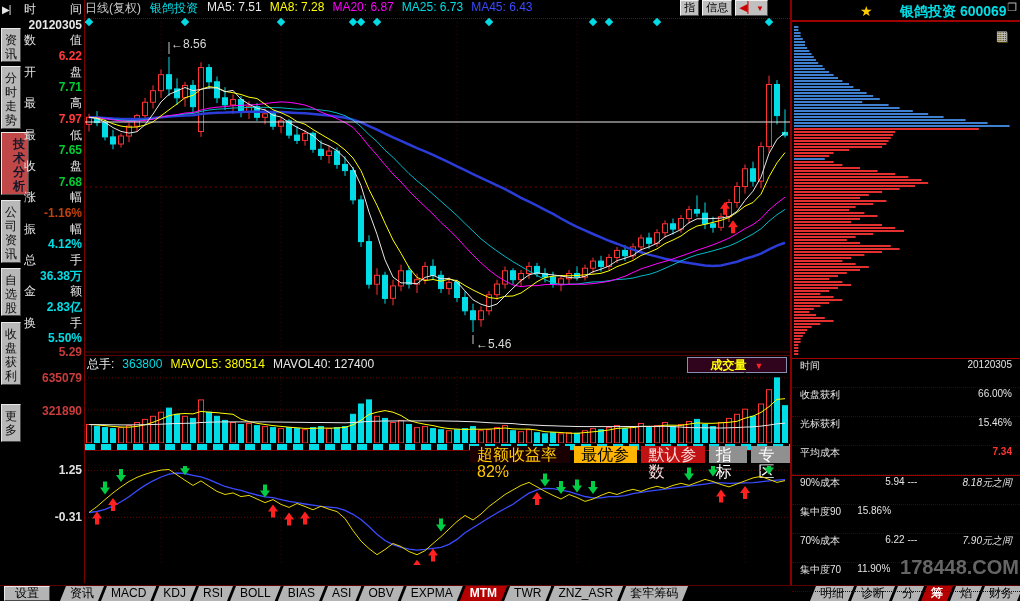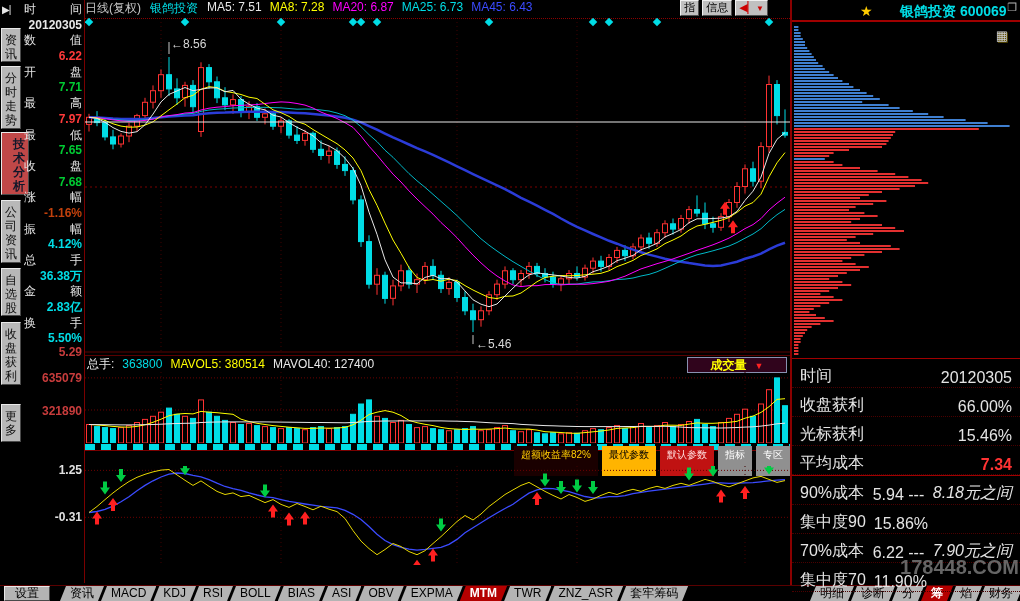--- a/index.html
+++ b/index.html
@@ -29,21 +29,21 @@
   #vol-header{position:absolute;left:85px;top:355px;width:705px;height:16px;display:flex;gap:8px;
               align-items:center;border-top:1px solid #5a0000;white-space:nowrap;}
   #vol-selector{position:absolute;right:3px;top:1px;width:98px;height:14px;background:#30041c;
                 border:1px solid #8890b0;color:#ffff00;font-weight:bold;text-align:center;line-height:14px;}
   #vol-selector .car{color:#ff2222;font-size:9px;margin-left:8px;}
   #vol-svg{position:absolute;left:85px;top:372px;}
   #pane-dash{position:absolute;left:85px;top:444px;width:705px;height:6px;
              background:repeating-linear-gradient(90deg,#00dde6 0 10px,#000 10px 16px);border-bottom:1px solid #7a0000;}
   #mtm-header{position:absolute;left:85px;top:452px;width:470px;height:14px;display:flex;gap:10px;
               align-items:center;white-space:nowrap;font-weight:bold;}
-  .mtm-btn{height:30px;line-height:17px;padding:0 7px;font-size:10px;}
+  .mtm-btn{height:17px;line-height:17px;padding:0 7px;font-size:16px;}
   #mtm-svg{position:absolute;left:85px;top:466px;}
   
   #xaxis{position:absolute;left:0;top:565px;width:790px;height:18px;border-top:1px solid #5a0000;}
   .mon{position:absolute;top:3px;color:#c83c3c;font-weight:bold;}
   .tick{position:absolute;top:0;width:1px;height:4px;background:#8a0000;}
   
   #bottom-bar{position:absolute;left:0;top:585px;width:1020px;height:16px;background:#000;
               border-top:1px solid #5a0000;display:flex;align-items:flex-start;padding-left:4px;box-sizing:border-box;}
   .btab{background:#b4b4b4;color:#000;line-height:15px;padding:0 10px;margin-right:-3px;
         clip-path:polygon(6px 0,100% 0,calc(100% - 6px) 100%,0 100%);white-space:nowrap;}
@@ -53,22 +53,22 @@
   #bb-spacer{flex:1;}
   
   #right-panel{position:absolute;left:790px;top:0;width:230px;height:585px;background:#000;border-left:2px solid #8a0000;box-sizing:border-box;}
   #rp-header{position:absolute;left:0;top:0;width:100%;height:22px;border-bottom:2px solid #a00000;box-sizing:border-box;}
   #rp-star{position:absolute;left:68px;top:3px;color:#ffcc00;font-size:14px;}
   #rp-title{position:absolute;left:108px;top:3px;color:#00dde6;font-size:14px;font-weight:bold;}
   #rp-corner{position:absolute;right:3px;top:1px;color:#b0b0b0;font-size:11px;}
   #chip-svg{position:absolute;left:2px;top:24px;}
   #chip-icon{position:absolute;right:12px;top:28px;color:#d0d0d0;font-size:13px;text-shadow:1px 1px 0 #665500;}
   #rp-stats{position:absolute;left:0;top:358px;width:100%;border-top:1px solid #a00000;}
-  .strow{height:28px;display:flex;align-items:flex-end;padding:0 8px;font-size:16px;color:#e4e4e4;
-         border-bottom:1px dotted #4a0000;}
+  .strow{height:28px;display:flex;align-items:flex-start;padding:0 8px;font-size:10px;color:#e4e4e4;
+         border-bottom:1px dotted #4a0000;gap:8px;}
   .strow .val{margin-left:auto;}
   .strow .val.hl{color:#ff3333;font-weight:bold;}
   .strow.inline .val{margin-left:8px;}
   .strow.sep{border-top:1px solid #a00000;}
   .strow .v1{flex:1;text-align:center;}
   .strow .v2{text-align:right;font-style:italic;}
   #watermark{position:absolute;right:1px;top:556px;font-size:20px;font-weight:bold;color:#777;
              opacity:.85;letter-spacing:0;}
   #vline{position:absolute;left:84px;top:0;width:1px;height:583px;background:#7a0000;}
 </style>

